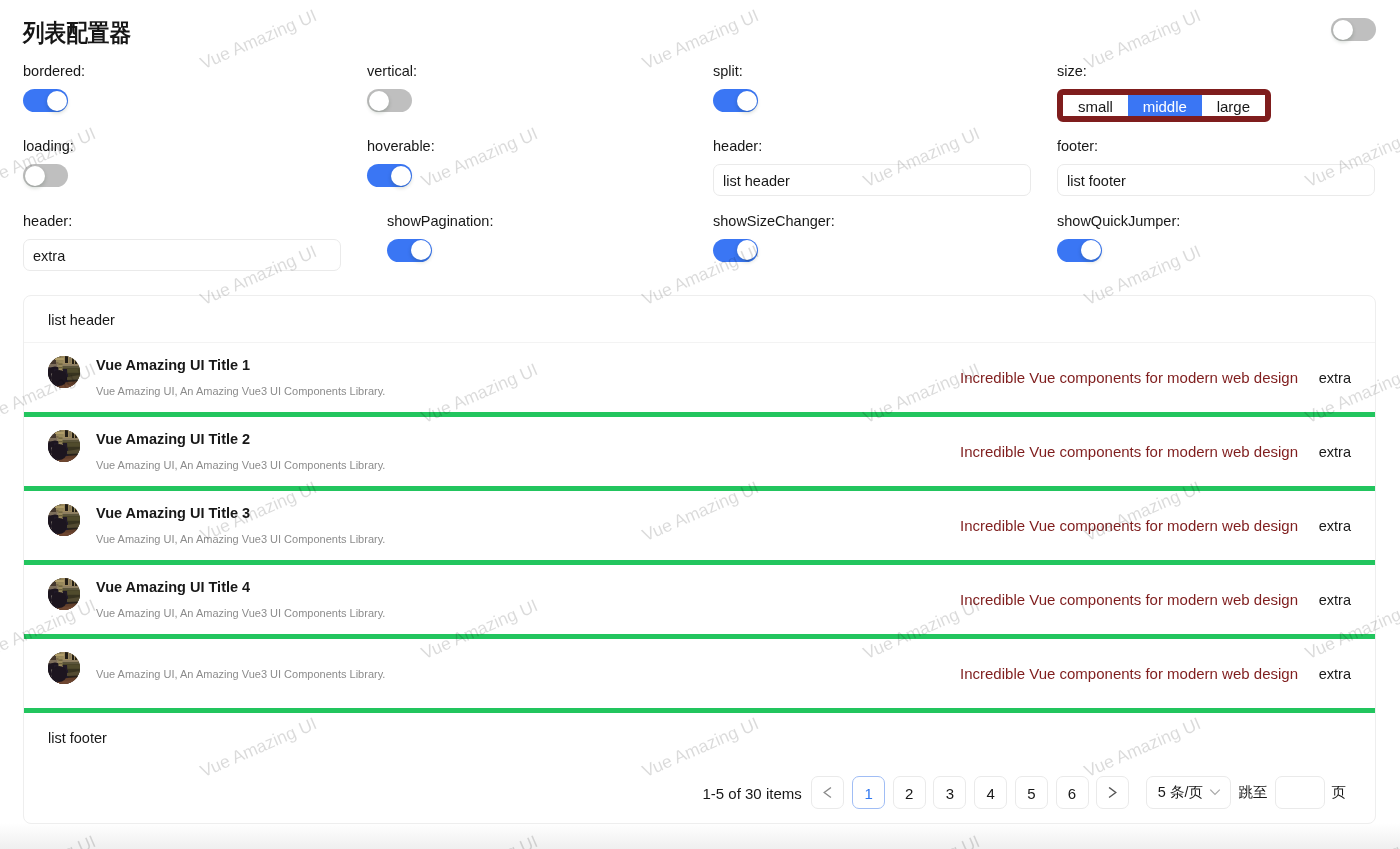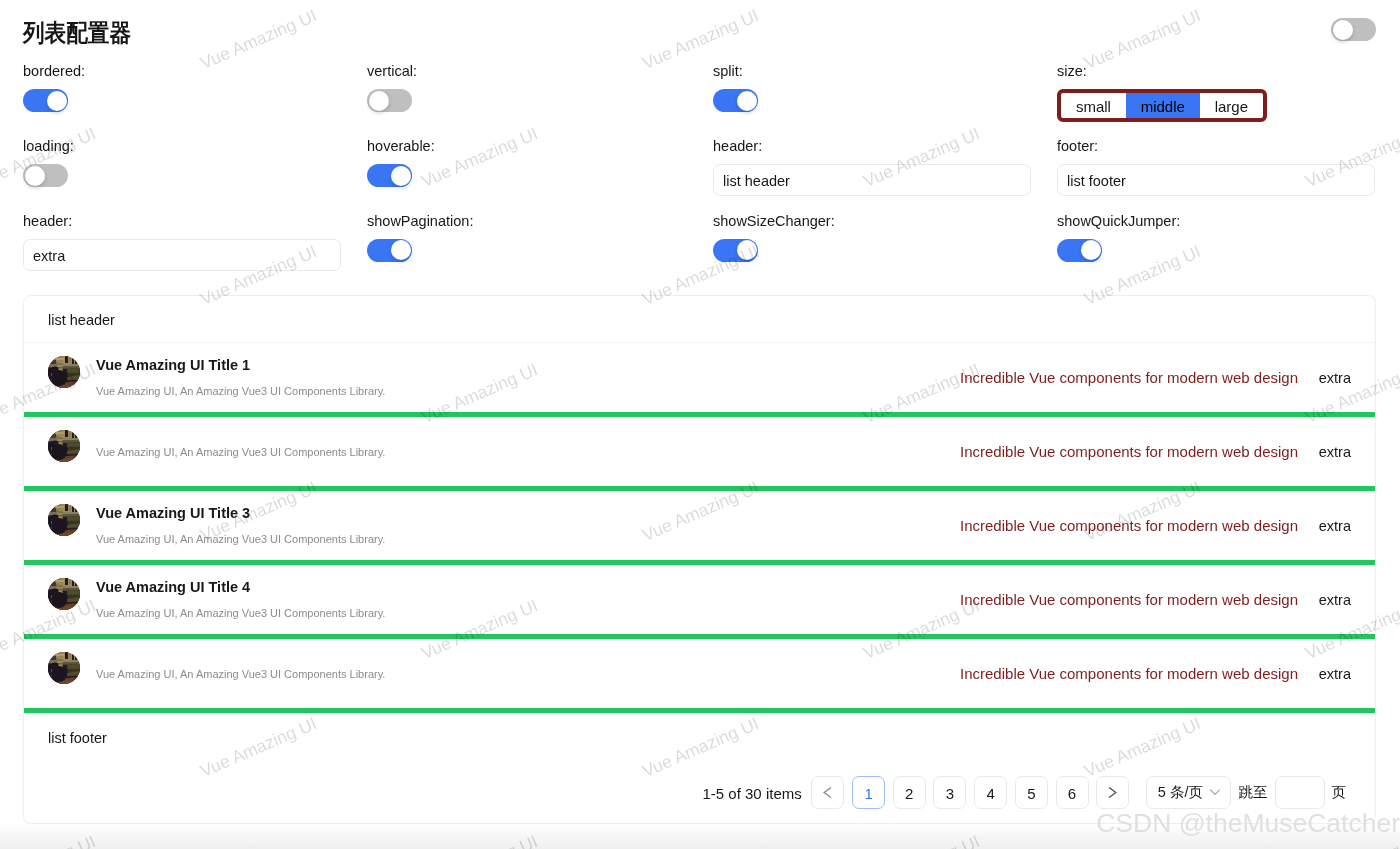--- a/index.html
+++ b/index.html
@@ -68,30 +68,30 @@
   .switch.on { background:#3a76f4; }
   .switch .knob {
     position:absolute; top:1.5px; left:1.5px; width:20px; height:20px;
     border-radius:50%; background:#fff;
     box-shadow:0 2px 4px rgba(0,35,11,0.2);
     transition:left .2s;
   }
   .switch.on .knob { left:23.5px; }
 
   .segmented {
-    display:inline-flex; border:4px solid #7f1d1d; border-radius:6px;
+    display:inline-flex; border:6px solid #7f1d1d; border-radius:6px;
     overflow:hidden; background:#fff; height:33px;
   }
   .seg-item {
     display:flex; align-items:center; justify-content:center;
     padding:3px 14.9px 0; font-size:15px; color:#181818; cursor:pointer;
     line-height:28px;
   }
   .seg-item + .seg-item { }
-  .seg-item.active { background:#3a76f4; color:#000000;text-align:center; }
+  .seg-item.active { background:#3a76f4; color:#ffffff;text-align:center; }
 
   .textinput {
     width:318px; height:32px; border:1px solid #eaeaea; border-radius:7px;
     background:#fff; font-size:14.5px; color:#181818;
     padding:2px 9px 0; font-family:"Liberation Sans", sans-serif;
     outline:none; line-height:28px;
   }
   .textinput::placeholder { color:#bfbfbf; }
 
   
@@ -252,21 +252,21 @@
       </div>
       <div class="ctrl" style="left: 367px; top: 75px;">
         <div class="ctrl-label">hoverable:</div>
         <div class="switch on">
           <div class="knob"></div>
         </div>
       </div>
       <div class="ctrl" style="left: 713px; top: 75px;"><div class="ctrl-label">header:</div><input class="textinput" type="text" value="list header" style=""></div>
       <div class="ctrl" style="left: 1057px; top: 75px;"><div class="ctrl-label">footer:</div><input class="textinput" type="text" value="list footer" style=""></div>
       <div class="ctrl" style="left: 23px; top: 149.5px;"><div class="ctrl-label">header:</div><input class="textinput" type="text" value="extra" style=""></div>
-      <div class="ctrl" style="left: 367px; top: 149.5px; text-align: right;">
+      <div class="ctrl" style="left: 387px; top: 149.5px; text-align: right;">
         <div class="ctrl-label">showPagination:</div>
         <div class="switch on">
           <div class="knob"></div>
         </div>
       </div>
       <div class="ctrl" style="left: 713px; top: 149.5px;">
         <div class="ctrl-label">showSizeChanger:</div>
         <div class="switch on">
           <div class="knob"></div>
         </div>
@@ -357,20 +357,21 @@
                 <path d="M14 18 H20 V26 H14 Z" fill="#201b2a"></path>
                 <path d="M19 21 L32 19 L32 23 L19 24 Z" fill="#524a31"></path>
                 <path d="M20 24 H32 V27 H20 Z" fill="#27211a"></path>
                 <path d="M8 27 L32 25 L32 32 L8 32 Z" fill="#613f2b"></path>
                 <path d="M10 29 L32 28 V32 H10 Z" fill="#6f4731"></path>
                 <ellipse cx="11" cy="22" rx="8" ry="8" fill="#1c151f"></ellipse>
                 <path d="M0 28 H9 V32 H0 Z" fill="#201925"></path>
               </g>
             </svg></div>
           <div class="li-main">
+            <div class="li-title">Vue Amazing UI Title 2</div>
             <div class="li-desc">Vue Amazing UI, An Amazing Vue3 UI Components Library.</div>
           </div>
           <div class="li-content">Incredible Vue components for modern web design</div>
           <div class="li-extra">extra</div>
         </div>
         <div class="list-item">
           <div class="li-avatar"><svg width="32" height="32" viewBox="0 0 32 32">
               <g>
                 <rect width="32" height="32" fill="#3b3427"></rect>
                 <path d="M0 0 H32 V10 H0 Z" fill="#7d6c4d"></path>
@@ -528,14 +529,13 @@
         </div>
         <div class="pg-jump">
           <span>跳至</span>
           <input class="pg-jump-input" value="" style="">
           <span>页</span>
         </div>
       </div>
   </div>
 
   <div class="bottom-fade"></div>
-  <div class="credit">CSDN @theMuseCatcher</div>
 </div>
 
 </body></html>

